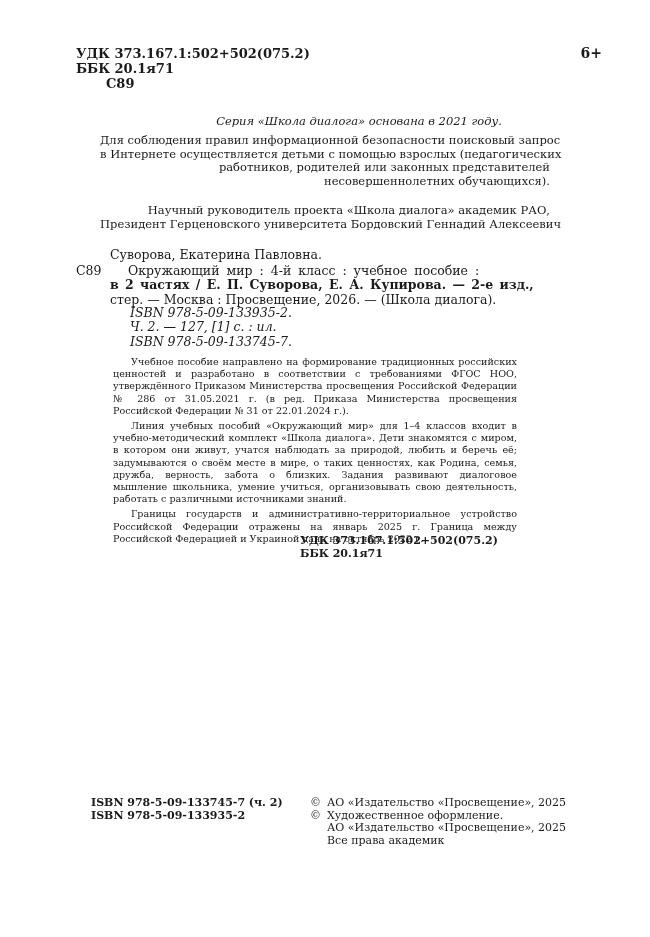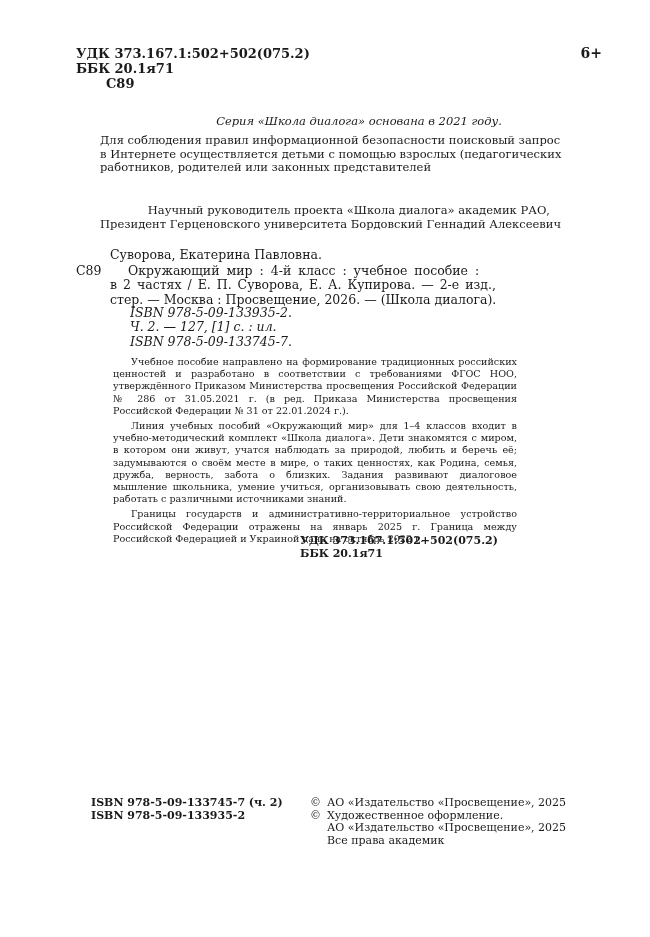--- a/index.html
+++ b/index.html
@@ -34,21 +34,21 @@
     .series-note {
       left: 0; width: 650px; top: 114px;
       text-align: center;
       font-style: italic;
       font-size: 11.5px;
       padding-left: 34px;
     }
 
     .safety-note {
       left: 100px; width: 450px; top: 134px;
-      text-align: left;
+      text-align: right;
       font-size: 11.5px; line-height: 13.5px;
     }
 
     .scientific-lead {
       left: 100px; width: 450px; top: 204px;
       text-align: right;
       font-size: 11.5px; line-height: 13.5px;
     }
 
     
@@ -58,21 +58,21 @@
     }
     .c89-code {
       left: 76px; top: 264px;
       font-size: 12.5px; line-height: 14px;
     }
     .biblio {
       left: 110px; top: 264px; width: 410px;
       font-size: 12.5px; line-height: 14.3px;
     }
     .biblio .first { padding-left: 18px; word-spacing: 3px; }
-    .biblio .sp { word-spacing: 2px; }
+    .biblio .sp { word-spacing: 2px; font-weight: bold; }
     .isbn-block {
       left: 130px; top: 306px;
       font-size: 12.5px; line-height: 14.3px; font-style: italic;
     }
 
     
     .annotation {
       left: 110px; top: 353px; width: 410px;
       font-size: 9.6px; line-height: 12.2px;
       text-align: justify;
@@ -111,20 +111,21 @@
 </div>
 
 <div class="abs age-rating">6+</div>
 
 <div class="abs series-note">Серия «Школа диалога» основана в 2021 году.</div>
 
 <div class="abs safety-note">
   <span class="line">Для соблюдения правил информационной безопасности поисковый запрос</span>
   <span class="line">в Интернете осуществляется детьми с помощью взрослых (педагогических</span>
   <span class="line">работников, родителей или законных представителей</span>
+  <span class="line">несовершеннолетних обучающихся).</span>
 </div>
 
 <div class="abs scientific-lead">
   <span class="line">Научный руководитель проекта «Школа диалога» академик РАО,</span>
   <span class="line">Президент Герценовского университета Бордовский Геннадий Алексеевич</span>
 </div>
 
 <div class="abs author-line">Суворова, Екатерина Павловна.</div>
 <div class="abs c89-code">С89</div>
 <div class="abs biblio">

